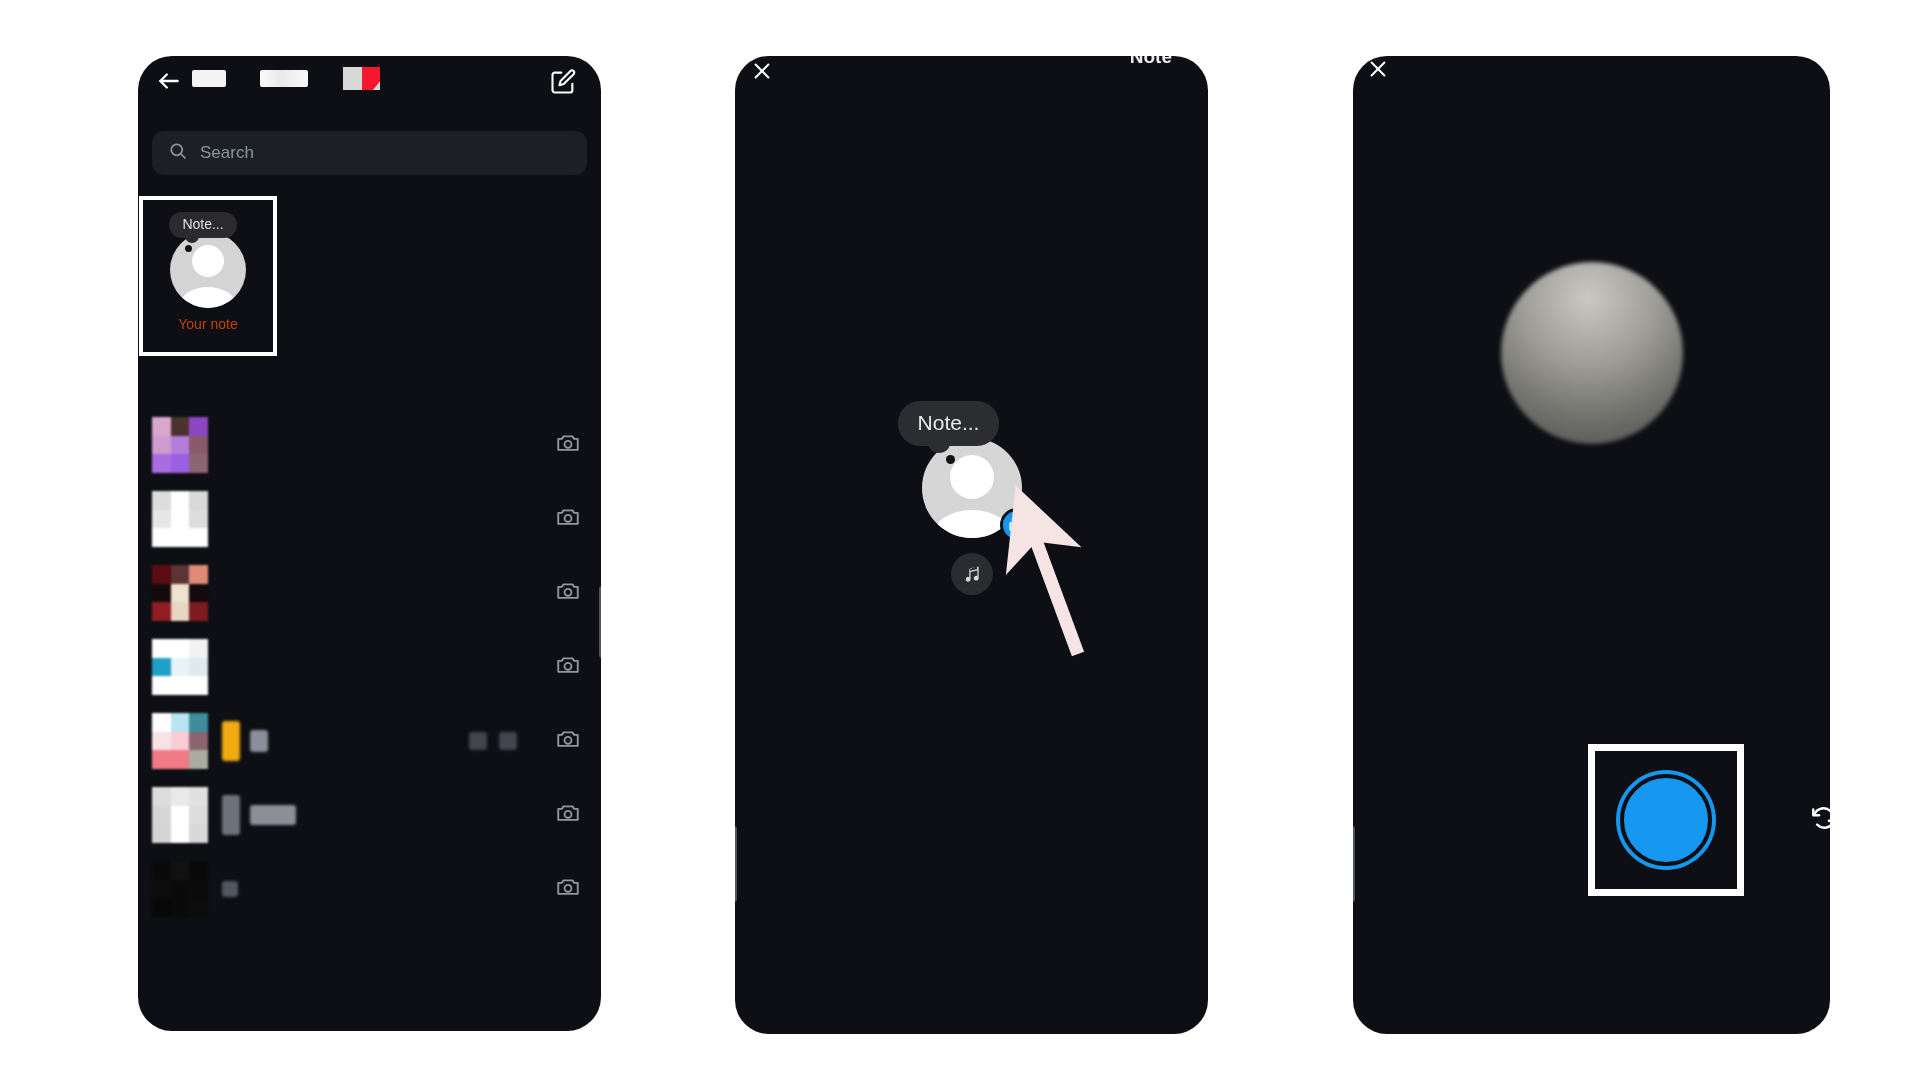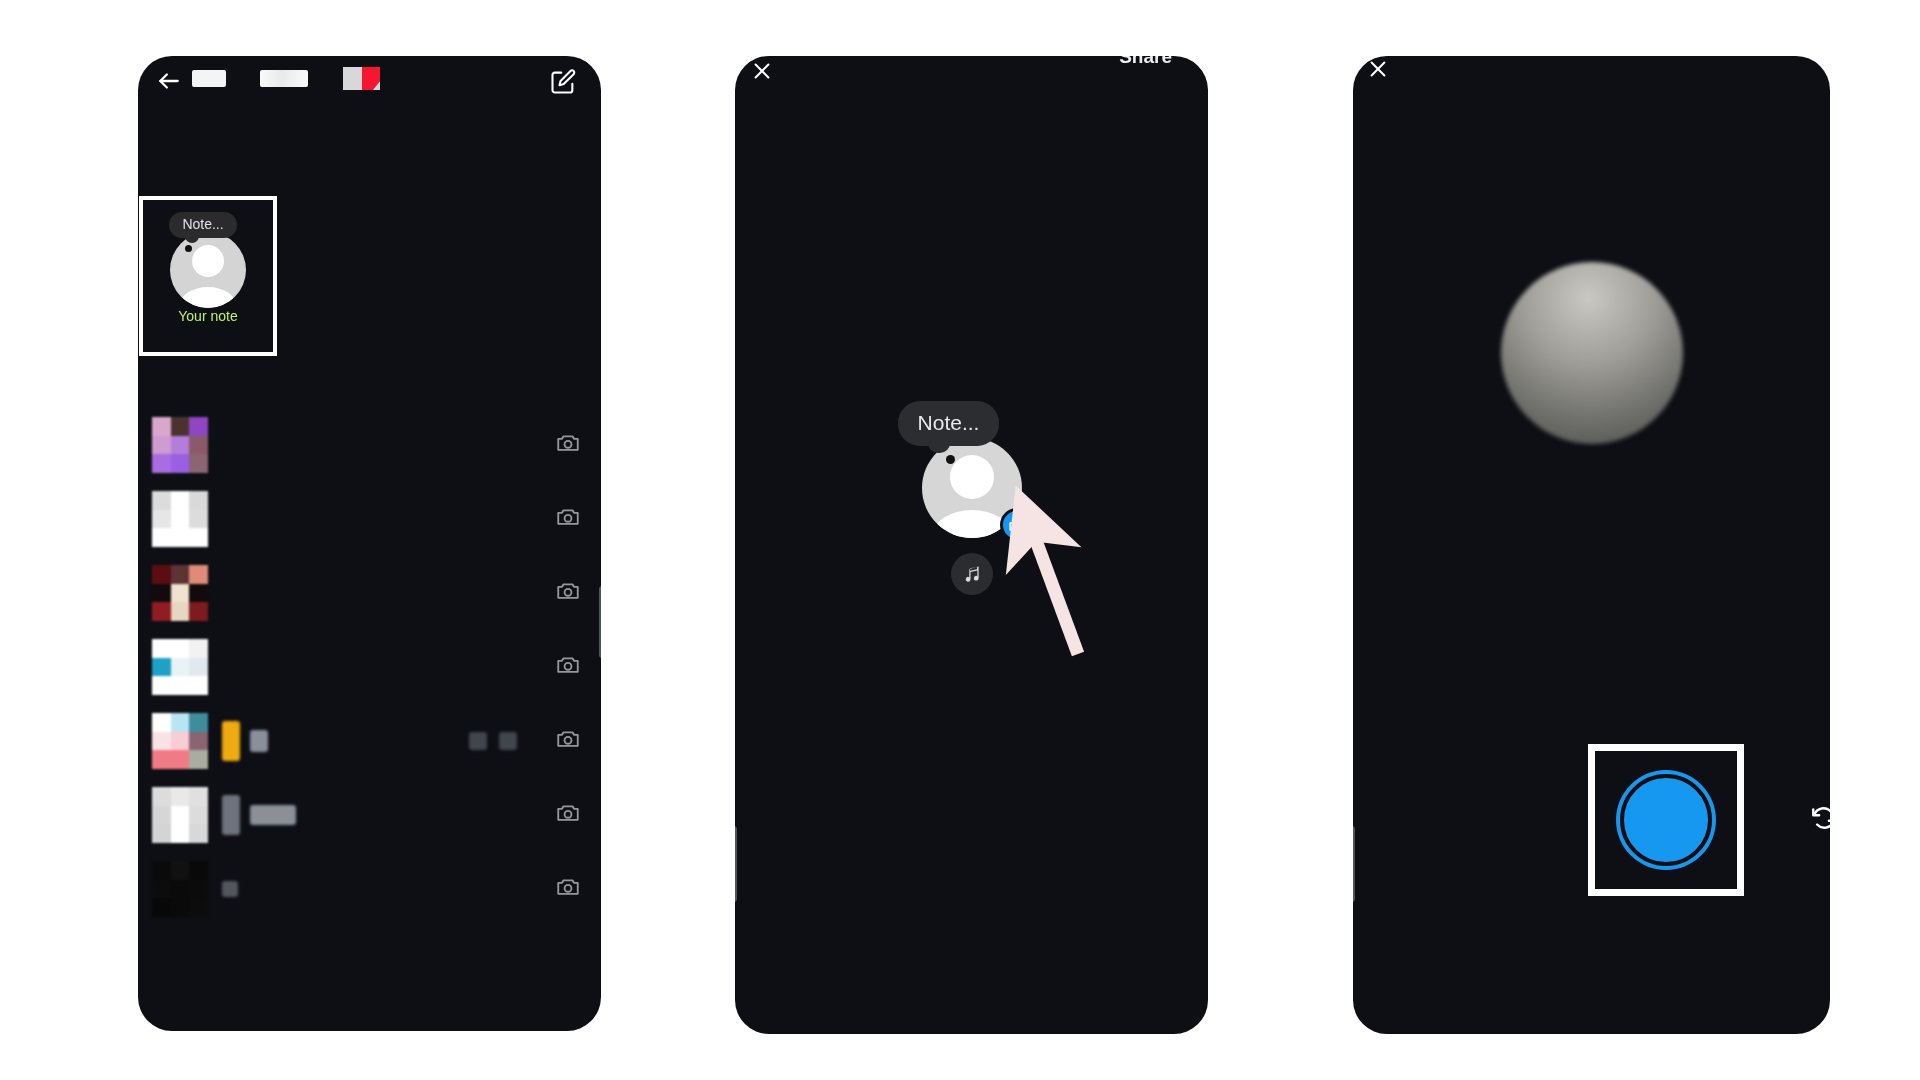--- a/index.html
+++ b/index.html
@@ -97,21 +97,21 @@
   }
   .avatar-ph .body {
     position:absolute; left:50%; bottom:-20%; transform:translateX(-50%);
     width:74%; height:48%; border-radius:50% 50% 0 0; background:#ffffff;
   }
   .avatar-dot {
     position:absolute; left:20%; top:9%;
     width:7px; height:7px; border-radius:50%; background:#111;
     z-index:4;
   }
-  .note-label { color:#bef264; font-size:14px; margin-top:0; }
+  .note-label { color:#c2410c; font-size:14px; margin-top:8px; }
 
   .requests-row {
     position:absolute; left:0; right:0; top:308px; height:46px;
     display:flex; align-items:center; padding:0 14px;
   }
   .req-thumb {
     width:26px; height:20px; background:#ffffff; border-radius:2px;
     position:relative;
   }
   .req-thumb::before{
@@ -238,20 +238,29 @@
         </svg>
       </div>
 
       <div class="compose-icon">
         <svg width="28" height="28" viewBox="0 0 24 24" fill="none" stroke="#ffffff" stroke-width="1.8" stroke-linecap="round" stroke-linejoin="round">
           <path d="M20 13.5V19a2 2 0 0 1-2 2H5a2 2 0 0 1-2-2V6a2 2 0 0 1 2-2h5.5"></path>
           <path d="M18.4 2.6a1.9 1.9 0 0 1 2.7 2.7L12.6 13.8l-3.6.9.9-3.6z"></path>
         </svg>
       </div>
 
+      <div class="searchbar">
+        <span>
+          <svg width="20" height="20" viewBox="0 0 24 24" fill="none" stroke="#8e949e" stroke-width="2.1" stroke-linecap="round">
+            <circle cx="10.5" cy="10.5" r="6.6"></circle>
+              <line x1="15.6" y1="15.6" x2="20.4" y2="20.4"></line>
+          </svg>
+        </span>
+        <span class="search-text">Search</span>
+      </div>
 
       <div class="note-highlight">
         <div class="note-card">
           <div class="note-bubble">Note...</div>
           <div style="position:relative;">
             <div class="avatar-ph">
               <div class="head"></div>
                 <div class="body"></div>
             </div>
             <div class="avatar-dot"></div>
@@ -411,21 +420,21 @@
 
   <div class="phone" id="phone2">
     <div class="phone-clip">
       <div class="p2-topbar">
         <div class="p2-close">
           <svg width="22" height="22" viewBox="0 0 24 24" fill="none" stroke="#ffffff" stroke-width="2.2" stroke-linecap="round">
             <line x1="5" y1="5" x2="19" y2="19"></line>
               <line x1="19" y1="5" x2="5" y2="19"></line>
           </svg>
         </div>
-        <div class="p2-share">Share</div>
+        <div class="p2-share">Note</div>
       </div>
 
       <div class="note-editor">
         <div class="note-bubble-lg">Note...</div>
         <div class="avatar-lg-wrap">
           <div class="avatar-lg">
             <div class="head"></div>
               <div class="body"></div>
           </div>
           <div class="avatar-dot-lg"></div>

